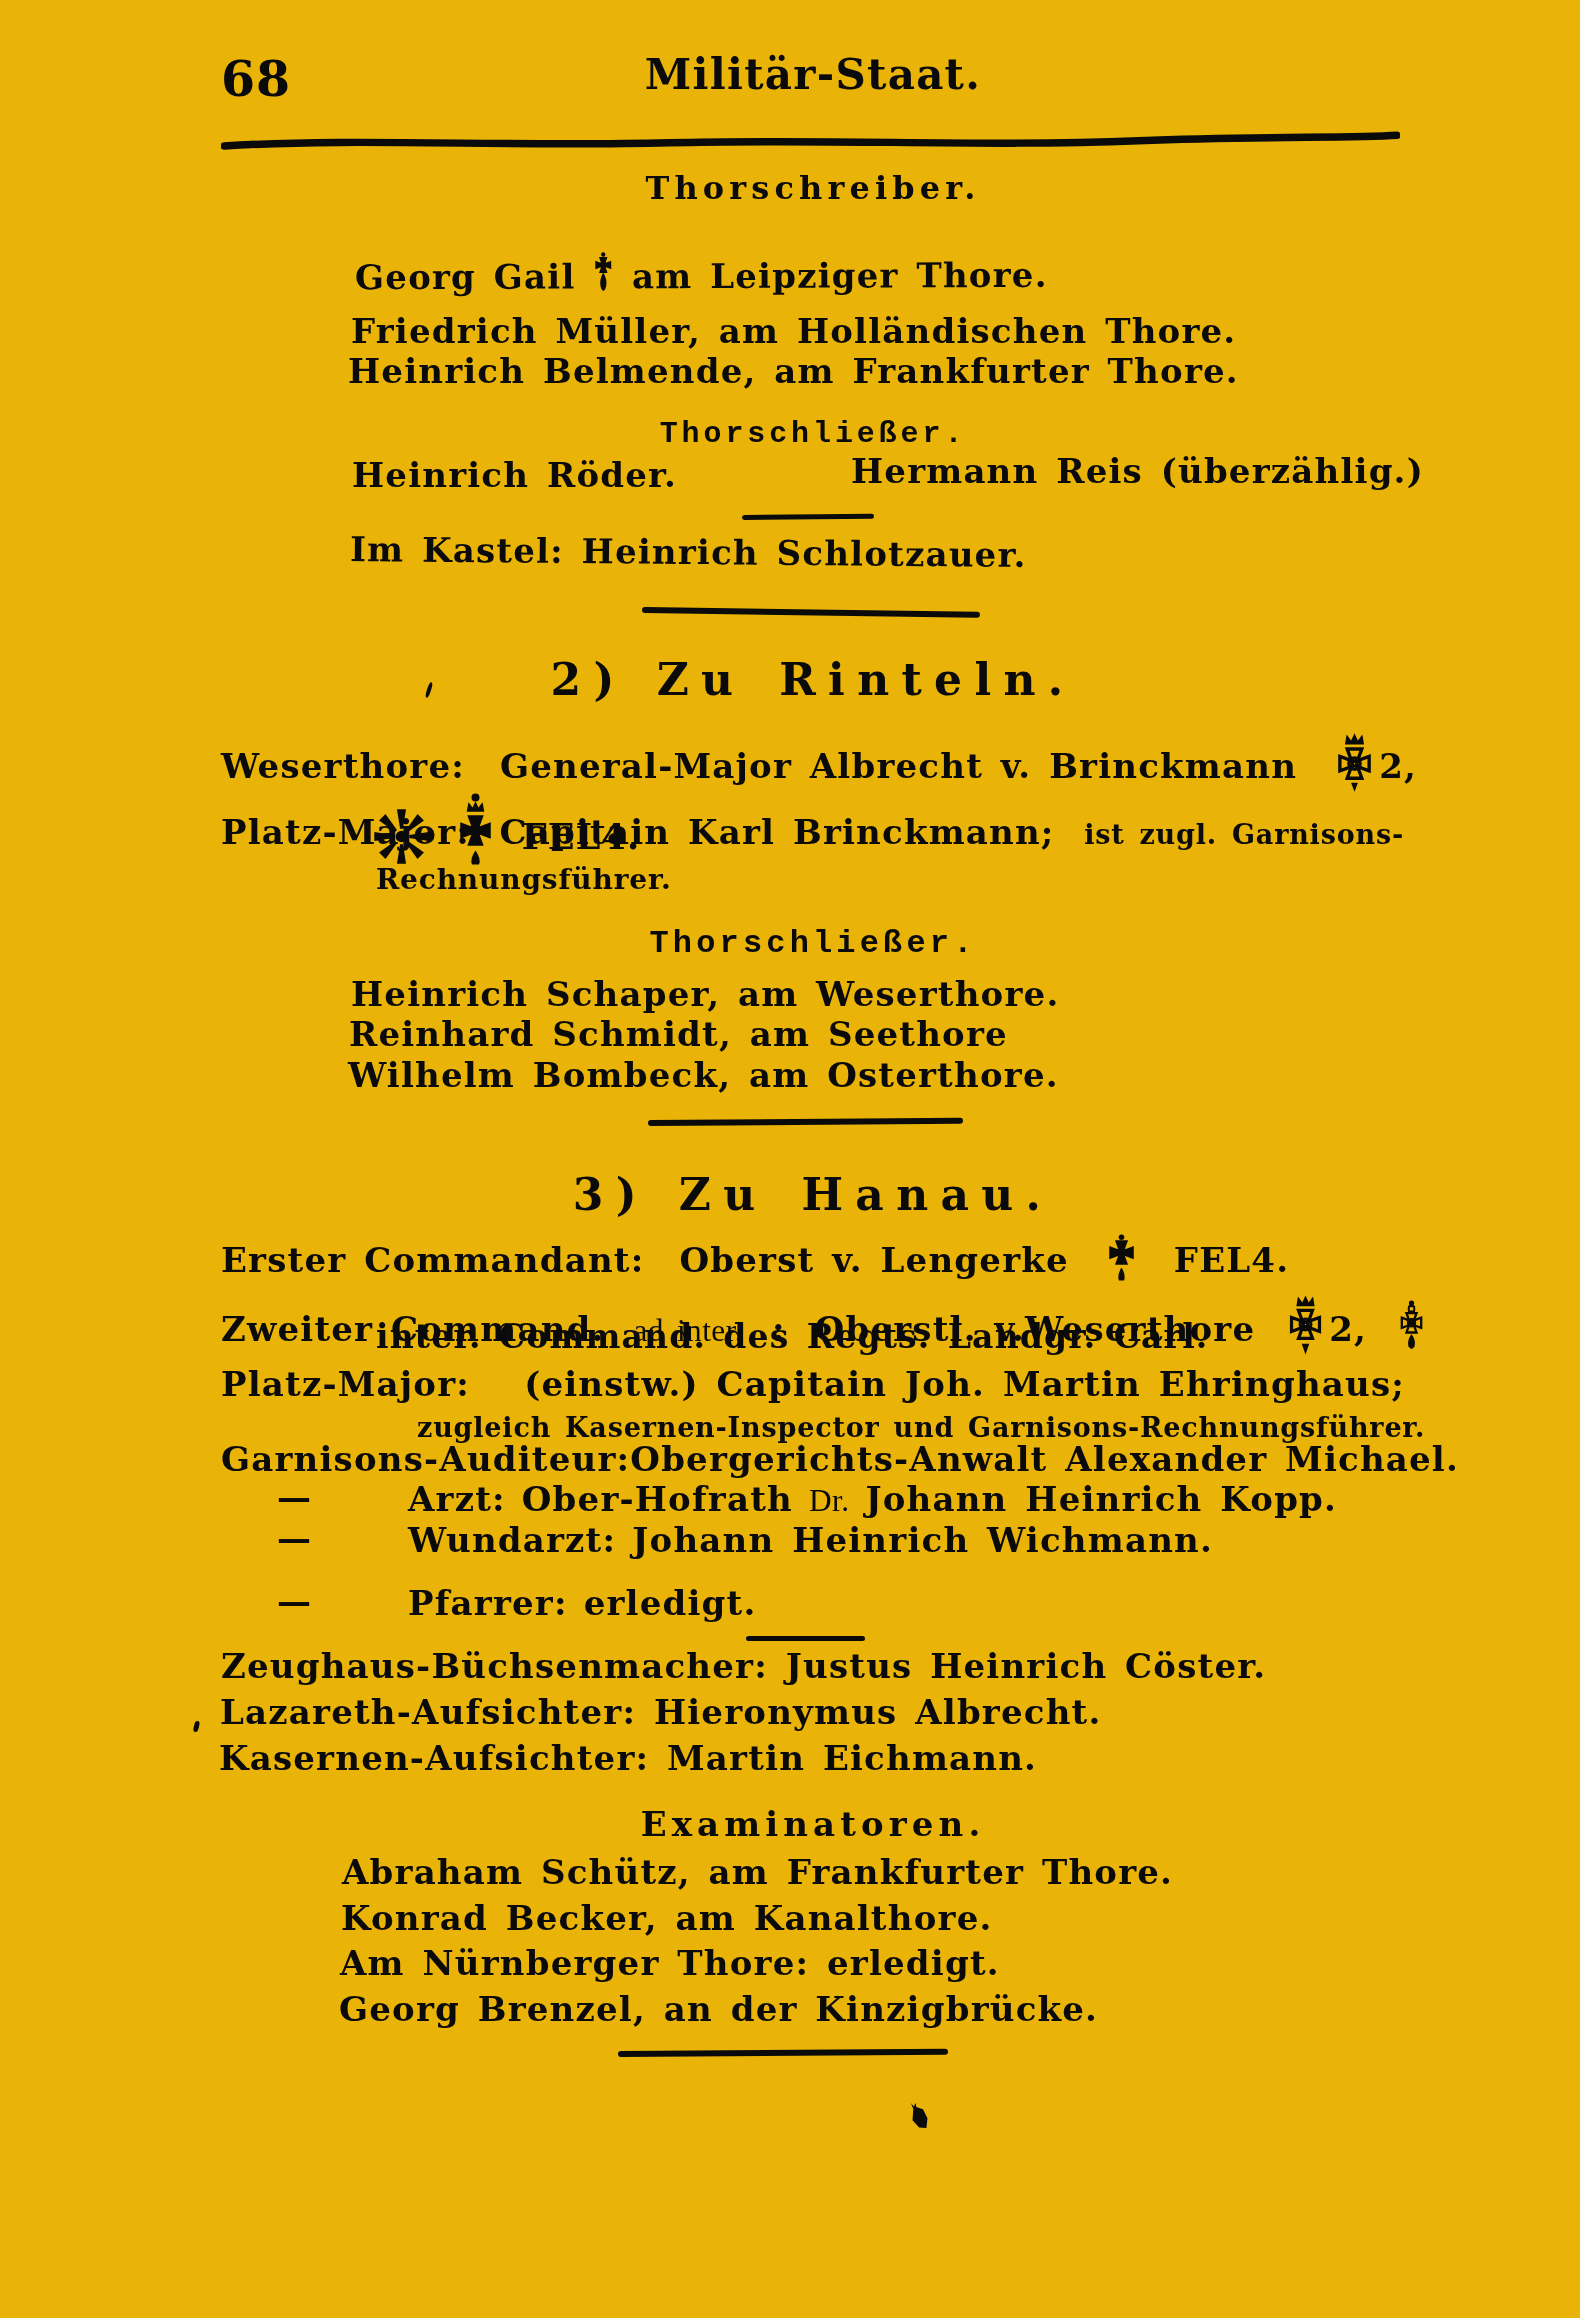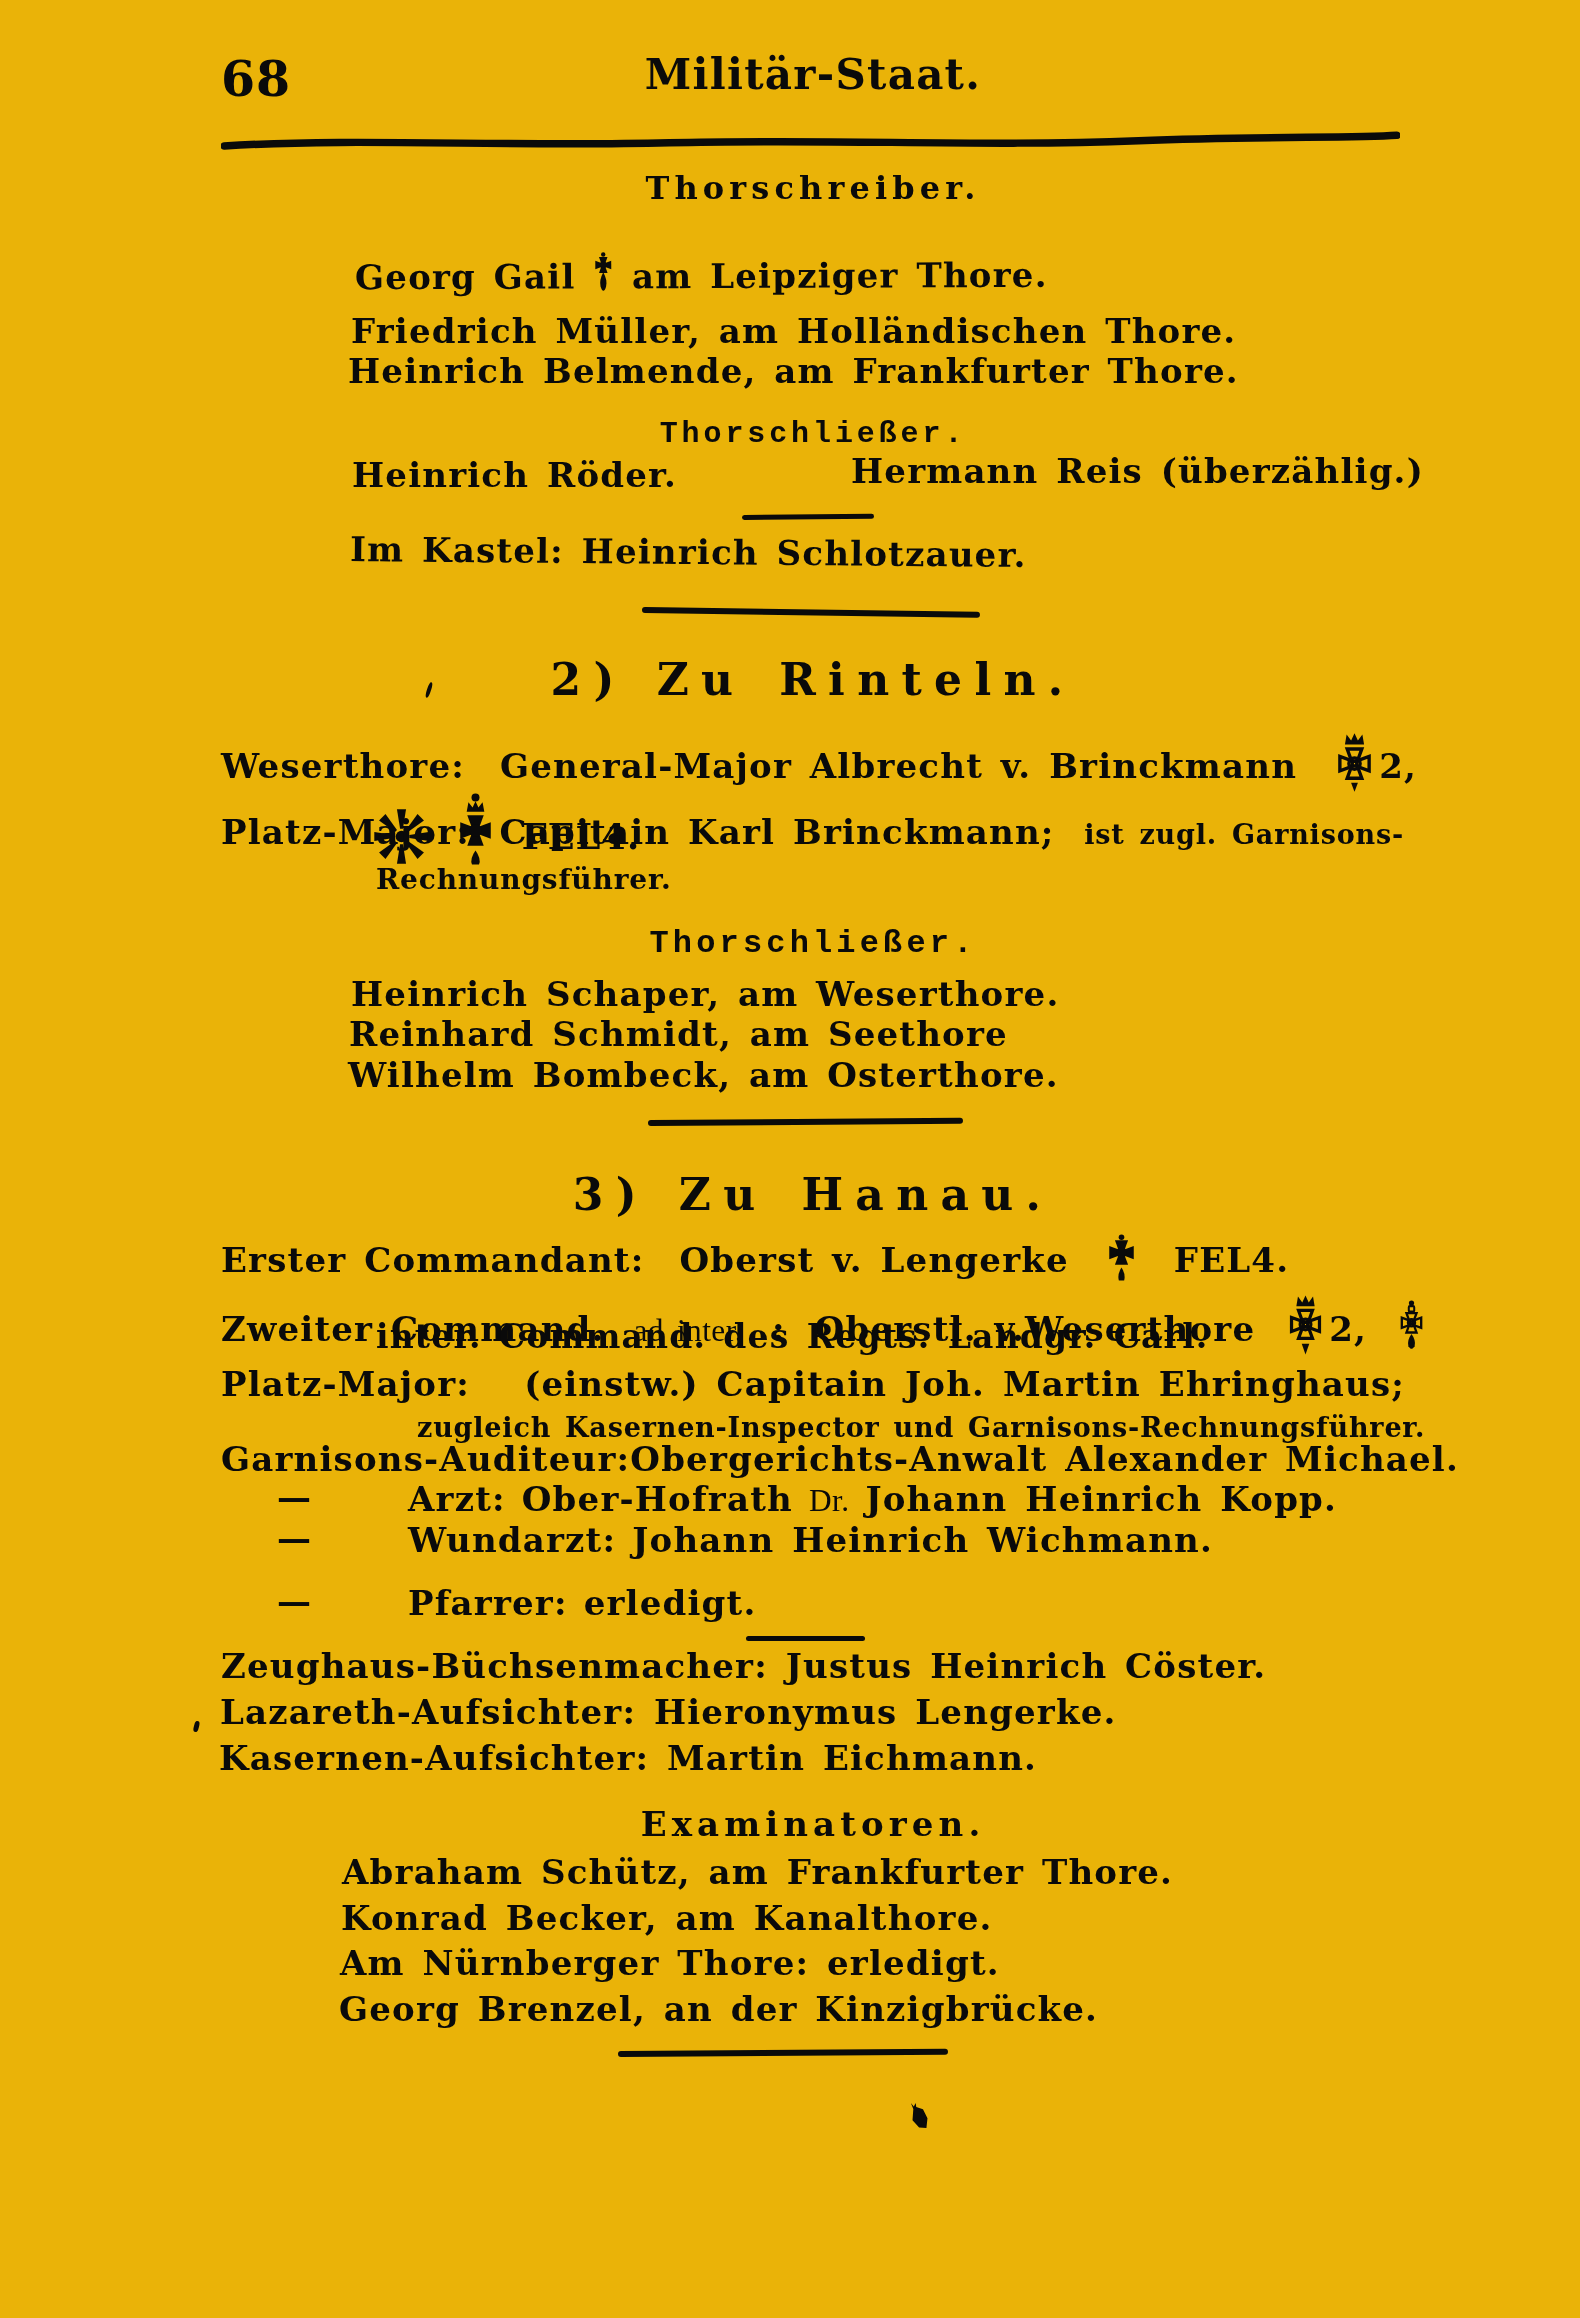--- a/index.html
+++ b/index.html
@@ -248,21 +248,21 @@
   <div class="line" style="left:277px;top:1584px;">—</div>
   <div class="line flexline gap30" style="left:408px;top:1586px;">
     <span>Pfarrer:</span>
     <span>erledigt.</span>
   </div>
 
   <div class="rule" style="left:746px;top:1636px;width:119px;height:5.3px;"></div>
 
   <div class="line" style="left:221px;top:1649px;">Zeughaus-Büchsenmacher: Justus Heinrich Cöster.</div>
   <div class="speck" style="left:194px;top:1721px;width:4.8px;height:10.7px;transform:rotate(14deg);"></div>
-  <div class="line" style="left:220px;top:1695px;">Lazareth-Aufsichter: Hieronymus Lengerke.</div>
+  <div class="line" style="left:220px;top:1695px;">Lazareth-Aufsichter: Hieronymus Albrecht.</div>
   <div class="line" style="left:219px;top:1741px;">Kasernen-Aufsichter: Martin Eichmann.</div>
 
   <div class="line center" style="top:1807px;font-size:34px;letter-spacing:0.15em;">Examinatoren.</div>
   <div class="line" style="left:342px;top:1855px;">Abraham Schütz, am Frankfurter Thore.</div>
   <div class="line" style="left:341px;top:1901px;">Konrad Becker, am Kanalthore.</div>
   <div class="line" style="left:340px;top:1946px;">Am Nürnberger Thore: erledigt.</div>
   <div class="line" style="left:339px;top:1992px;">Georg Brenzel, an der Kinzigbrücke.</div>
 
   <div class="rule" style="left:618px;top:2051px;width:330px;height:6.4px;transform:rotate(-0.4deg);"></div>
 

